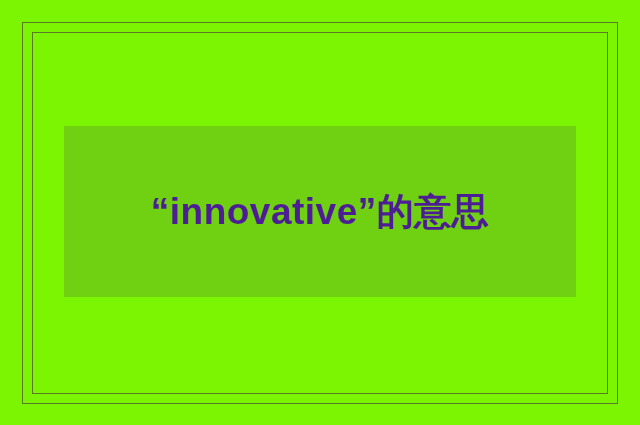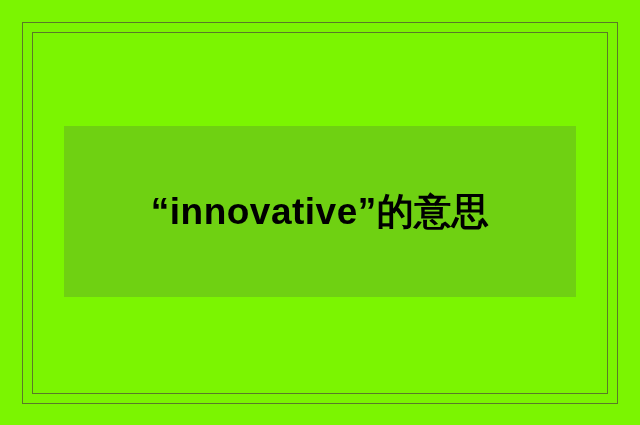--- a/index.html
+++ b/index.html
@@ -56,21 +56,21 @@
     background: #6fd112;
     display: flex;
     align-items: center;
     justify-content: center;
     box-sizing: border-box;
     padding: 0 86px;
   }
 
   #title-text {
     margin: 0;
-    color: #000000;
+    color: #4c1d95;
     font-size: 37px;
     font-weight: bold;
     line-height: 1.62;
     letter-spacing: 0.5px;
     text-align: center;
     word-break: break-all;
     font-family: "Liberation Sans", "DejaVu Sans", sans-serif;
   }
 </style>
 </head>

